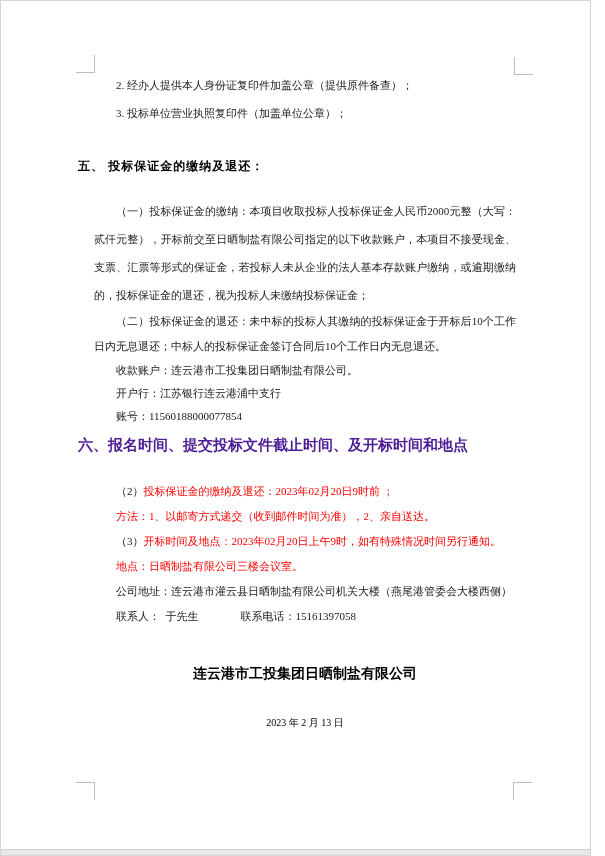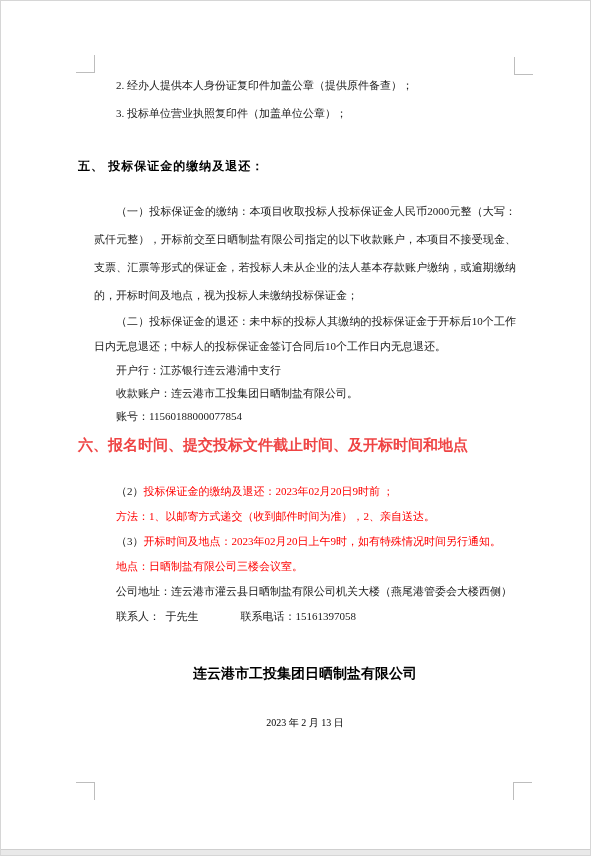--- a/index.html
+++ b/index.html
@@ -49,21 +49,21 @@
     letter-spacing: 1px;
     color: #000000;
     margin-left: -16px; 
   }
   h2.hd6 {
     margin: 6px 0 8px 0;
     font-family: "Liberation Sans", sans-serif;
     font-weight: bold;
     font-size: 15px;
     line-height: 22px;
-    color: #ef4444;
+    color: #4c1d95;
     margin-left: -16px;
   }
   .para-justify {
     margin-top: 20px !important;
     text-align: justify;
     line-height: 28px;
   }
   .para2 { line-height: 25px; text-align: justify; }
   .acct p { line-height: 23px; }
 
@@ -105,26 +105,26 @@
 
   <div class="content">
 
     <div class="intro">
       <p>2. 经办人提供本人身份证复印件加盖公章（提供原件备查）；</p>
       <p>3. 投标单位营业执照复印件（加盖单位公章）；</p>
     </div>
 
     <h2 class="hd5">五、 投标保证金的缴纳及退还：</h2>
 
-    <p class="para-justify">（一）投标保证金的缴纳：本项目收取投标人投标保证金人民币2000元整（大写：贰仟元整），开标前交至日晒制盐有限公司指定的以下收款账户，本项目不接受现金、支票、汇票等形式的保证金，若投标人未从企业的法人基本存款账户缴纳，或逾期缴纳的，开标时间及地点，视为投标人未缴纳投标保证金；</p>
+    <p class="para-justify">（一）投标保证金的缴纳：本项目收取投标人投标保证金人民币2000元整（大写：贰仟元整），开标前交至日晒制盐有限公司指定的以下收款账户，本项目不接受现金、支票、汇票等形式的保证金，若投标人未从企业的法人基本存款账户缴纳，或逾期缴纳的，投标保证金的退还，视为投标人未缴纳投标保证金；</p>
     <p class="para2">（二）投标保证金的退还：未中标的投标人其缴纳的投标保证金于开标后10个工作日内无息退还；中标人的投标保证金签订合同后10个工作日内无息退还。</p>
 
     <div class="acct">
+      <p>收款账户：连云港市工投集团日晒制盐有限公司。</p>
       <p>开户行：江苏银行连云港浦中支行</p>
-      <p>收款账户：连云港市工投集团日晒制盐有限公司。</p>
       <p>账号：11560188000077854</p>
     </div>
 
     <h2 class="hd6">六、报名时间、提交投标文件截止时间、及开标时间和地点</h2>
 
     <div class="items">
       <p><span class="black">（2）</span><span class="red">投标保证金的缴纳及退还：2023年02月20日9时前 ；</span></p>
       <p class="red">方法：1、以邮寄方式递交（收到邮件时间为准），2、亲自送达。</p>
       <p><span class="black">（3）</span><span class="red">开标时间及地点：2023年02月20日上午9时，如有特殊情况时间另行通知。</span></p>
       <p class="red">地点：日晒制盐有限公司三楼会议室。</p>

